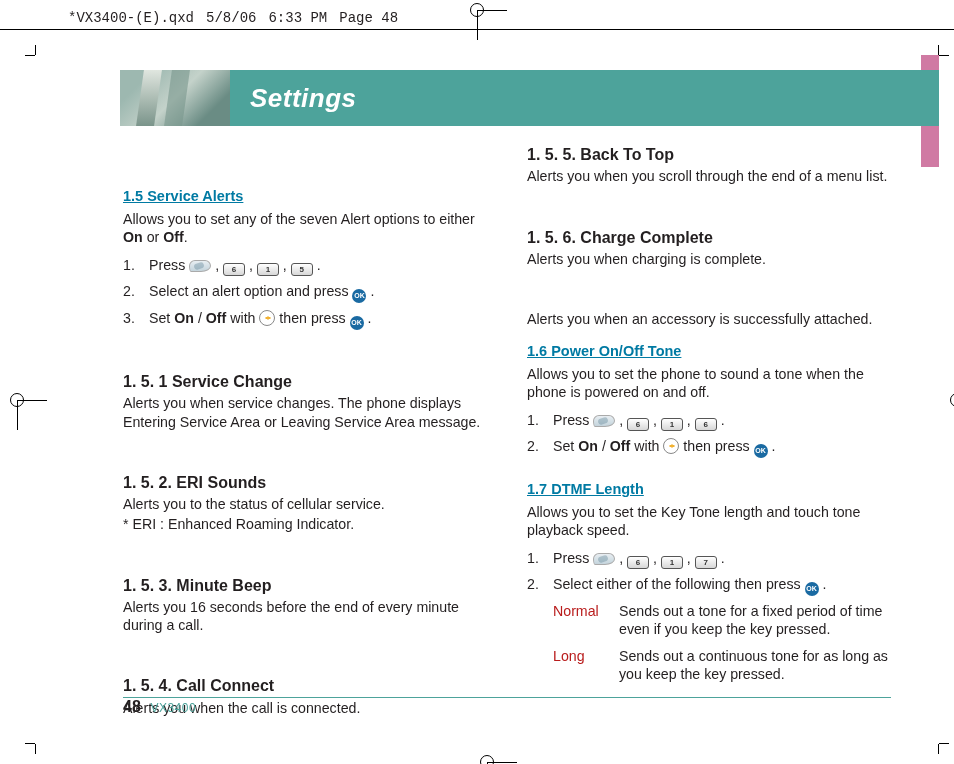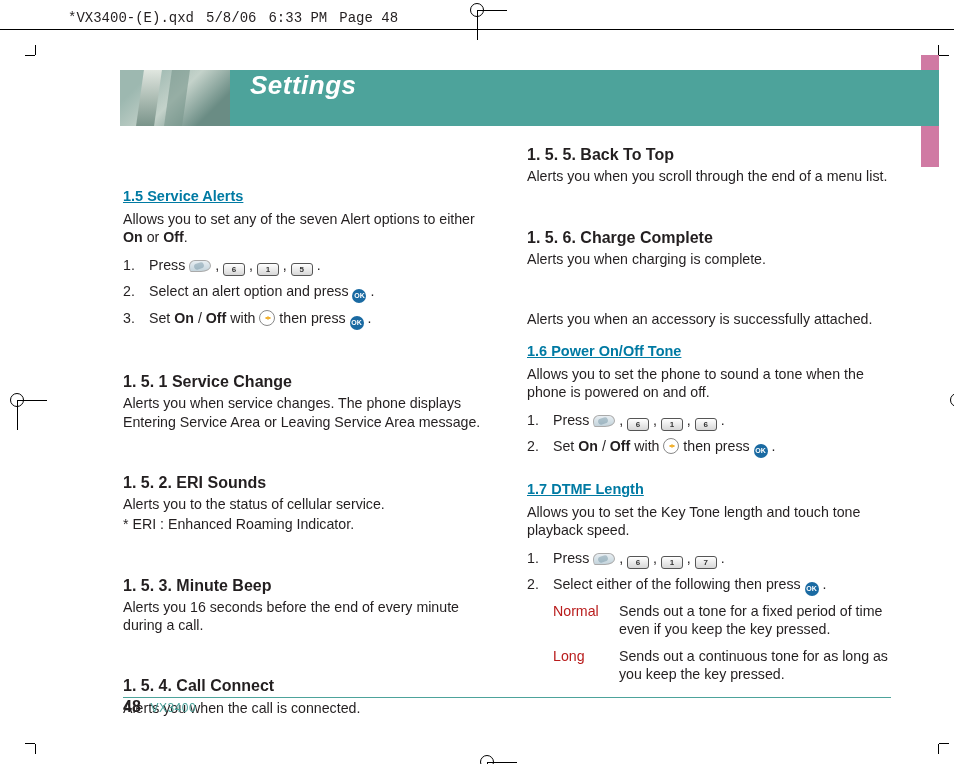--- a/index.html
+++ b/index.html
@@ -43,21 +43,21 @@
   .crop-tr-h { position:absolute; right:-10px; top:0; width:10px; height:1px; background:#000;}
   .crop-br-v { position:absolute; right:0; bottom:-10px; width:1px; height:10px; background:#000;}
   .crop-br-h { position:absolute; right:-10px; bottom:0; width:10px; height:1px; background:#000;}
   .side-reg-left { position:absolute; left:-18px; top:50%; transform:translateY(-50%);}
   .side-reg-right { position:absolute; right:-18px; top:50%; transform:translateY(-50%);}
   .side-reg-bottom { position:absolute; left:50%; bottom:-18px; transform:translateX(-50%);}
 
   .header-band {
     position: absolute; left: 85px; right: 0; top: 15px; height: 56px;
     background: linear-gradient(to right, #d9dcd7 0 110px, #4da39b 110px 100%);
-    display:flex; align-items:flex-start;
+    display:flex; align-items:center;
   }
   .header-img {
     width: 110px; height: 56px; background: linear-gradient(135deg,#9db8b0 20%, #c4d2ca 50%, #6a8c84 80%);
     position: relative; overflow:hidden;
   }
   .header-img::after{
     content:""; position:absolute; left:20px; top:0; width:18px; height:56px;
     background: linear-gradient(#e0e6df,#7a948a);
     transform: skewX(-8deg);
     box-shadow: 28px 0 0 rgba(120,150,140,.6);

